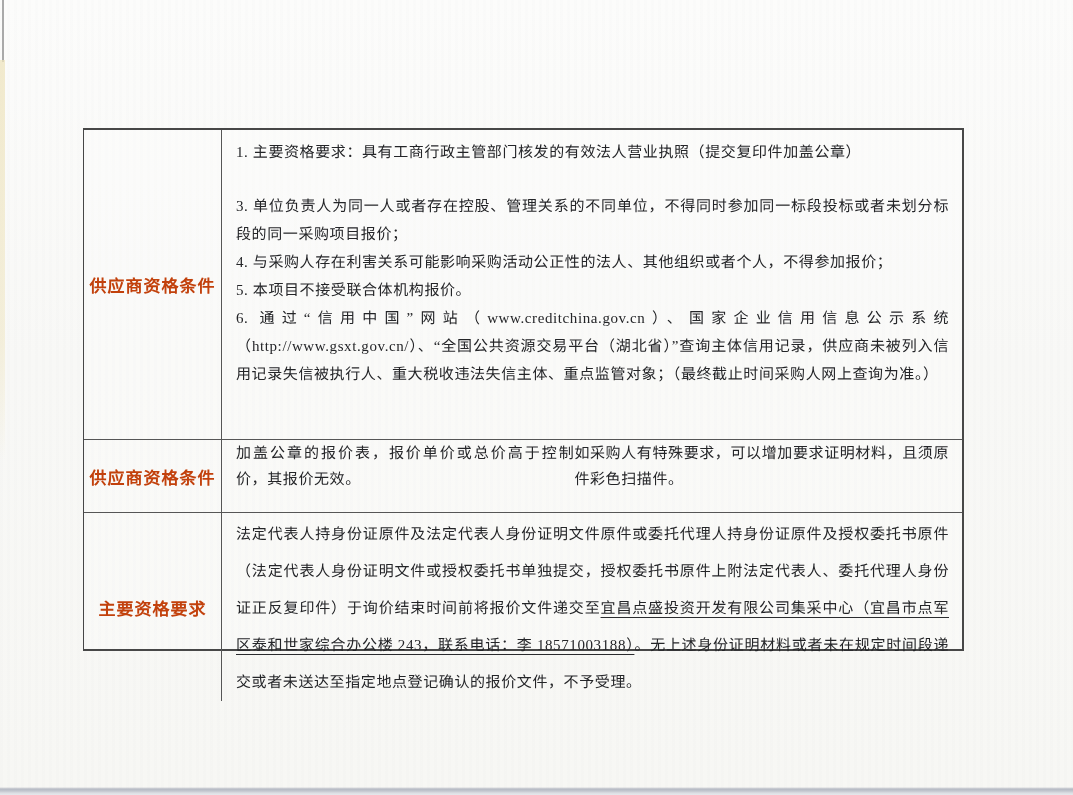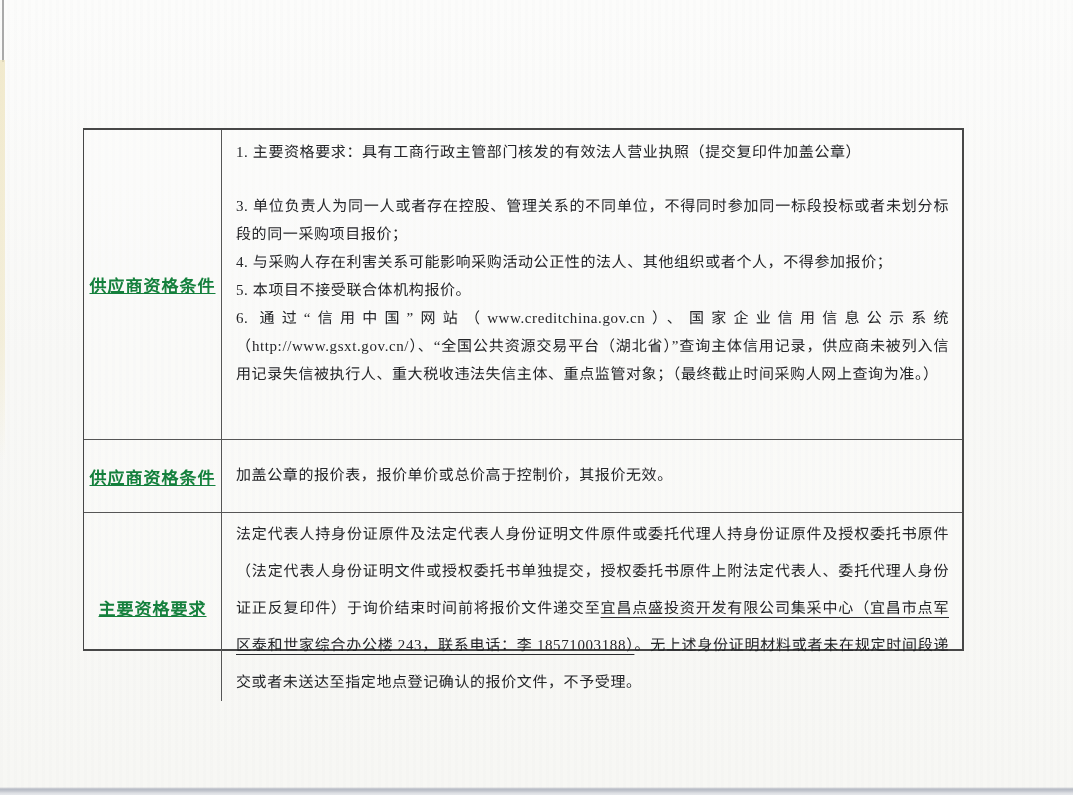--- a/index.html
+++ b/index.html
@@ -49,36 +49,35 @@
   }
   .br { border-right: 1px solid #565656; }
   .bb { border-bottom: 1px solid #565656; }
   .label-cell {
     display: flex;
     align-items: center;
     justify-content: center;
     font-weight: bold;
     font-size: 17px;
     letter-spacing: 1px;
-    color: #15803d;
+    color: #c2410c;
     text-align: center;
-    text-decoration: underline;
   }
   .content-cell {
     font-size: 15px;
     letter-spacing: 0.6px;
     line-height: 28px;
     padding: 8px 13px 0 14px;
     text-align: justify;
   }
   .content-cell p { margin: 0; }
   .gap-after { margin-bottom: 26px !important; }
   .content-mid {
     display: flex;
-    flex-direction: column;
+    flex-direction: row;
     justify-content: center;
     line-height: 26px;
     padding-top: 0;
     padding-bottom: 2px;
   }
   .content-flow {
     line-height: 37px;
     padding-top: 3px;
   }
   .u-seg {
@@ -102,20 +101,21 @@
     <p class="gap-after">1. 主要资格要求：具有工商行政主管部门核发的有效法人营业执照（提交复印件加盖公章）</p>
     <p>3. 单位负责人为同一人或者存在控股、管理关系的不同单位，不得同时参加同一标段投标或者未划分标段的同一采购项目报价；</p>
     <p>4. 与采购人存在利害关系可能影响采购活动公正性的法人、其他组织或者个人，不得参加报价；</p>
     <p>5. 本项目不接受联合体机构报价。</p>
     <p>6. 通过“信用中国”网站（www.creditchina.gov.cn）、国家企业信用信息公示系统（http://www.gsxt.gov.cn/）、“全国公共资源交易平台（湖北省）”查询主体信用记录，供应商未被列入信用记录失信被执行人、重大税收违法失信主体、重点监管对象；（最终截止时间采购人网上查询为准。）</p>
   </div>
 
   <div class="cell label-cell br bb">供应商资格条件</div>
   <div class="cell content-cell content-mid bb">
     <p>加盖公章的报价表，报价单价或总价高于控制价，其报价无效。</p>
+    <p>如采购人有特殊要求，可以增加要求证明材料，且须原件彩色扫描件。</p>
   </div>
 
   <div class="cell label-cell br">主要资格要求</div>
   <div class="cell content-cell content-flow">
     <p><span>法定代表人持身份证原件及法定代表人身份证明文件原件或委托代理人持身份证原件及授权委托书原件（法定代表人身份证明文件或授权委托书单独提交，授权委托书原件上附法定代表人、委托代理人身份证正反复印件）于询价结束时间前将报价文件递交至</span><span class="u-seg">宜昌点盛投资开发有限公司集采中心（宜昌市点军区泰和世家综合办公楼 243，联系电话：李 18571003188）</span><span>。无上述身份证明材料或者未在规定时间段递交或者未送达至指定地点登记确认的报价文件，不予受理。</span></p>
   </div>
 
 </div>
 
 </body></html>

